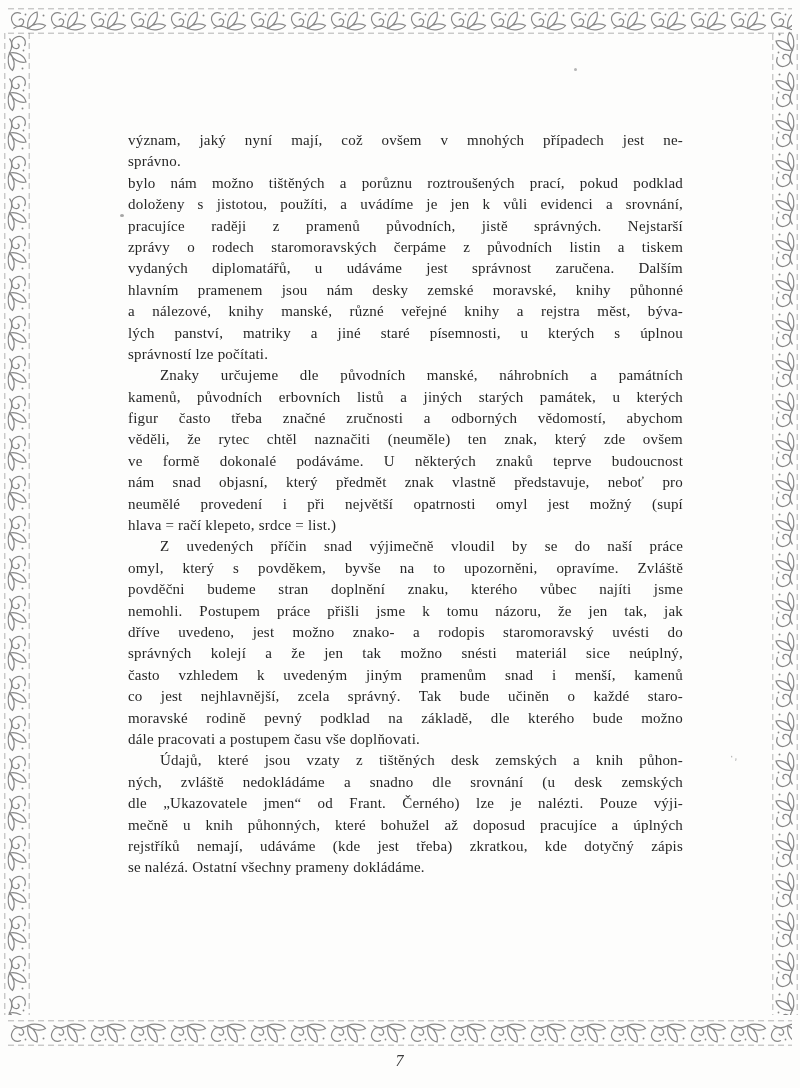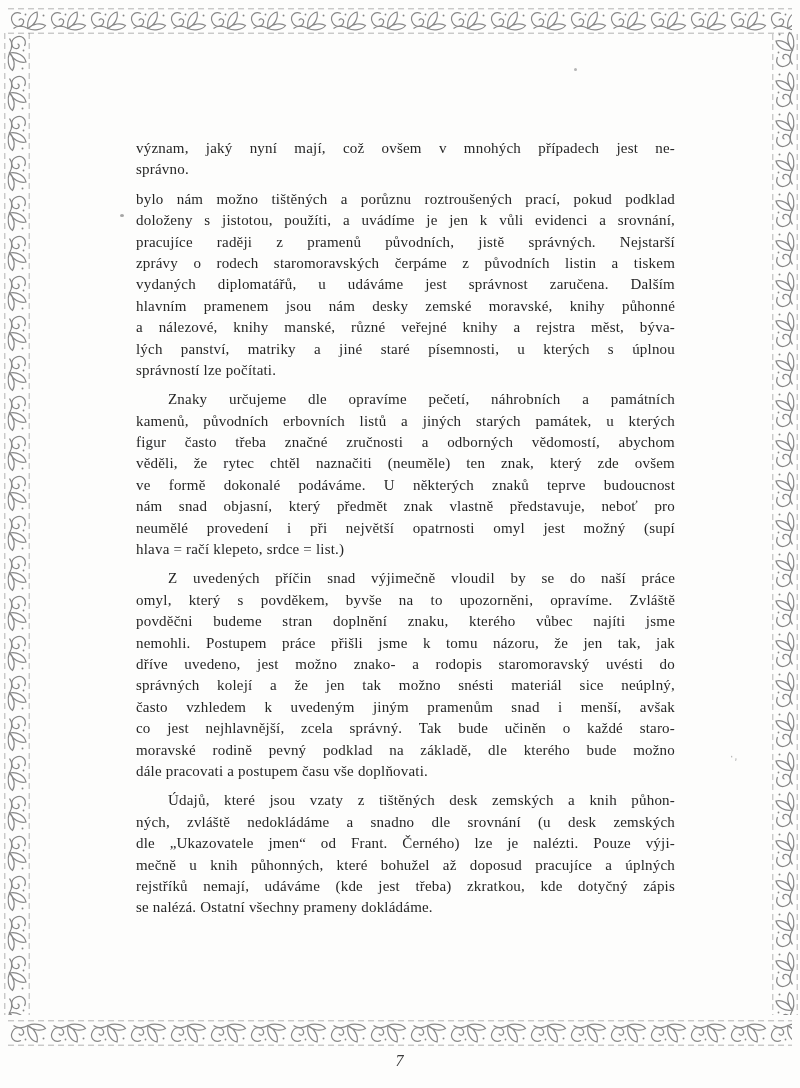--- a/index.html
+++ b/index.html
@@ -19,21 +19,21 @@
   .band{position:absolute;color:var(--ornament);}
   .band.top{left:8px;top:8px;}
   .band.bottom{left:8px;top:1020px;}
   .band.left{left:4px;top:33px;}
   .band.right{left:772px;top:30px;}
 
   .textblock{
     position:absolute;left:128px;top:130px;width:555px;
     font-size:15px;letter-spacing:0.2px;
   }
-  .paragraph{margin:8px;font-family:Liberation Serif, serif;}
+  .paragraph{margin:0;font-family:Liberation Serif, serif;}
   .line{
     height:21.4px;line-height:21.4px;overflow:hidden;
     text-align:justify;text-align-last:justify;
   }
   .line.last{text-align-last:left;}
   .line.indent{text-indent:32px;}
 
   .pagenum{
     position:absolute;left:0;top:1052px;width:800px;
     text-align:center;font-size:16px;font-style:italic;color:#3a3a3a;
@@ -112,37 +112,37 @@
         <div class="line">doloženy s jistotou, použíti, a uvádíme je jen k vůli evidenci a srovnání,</div>
         <div class="line">pracujíce raději z pramenů původních, jistě správných. Nejstarší</div>
         <div class="line">zprávy o rodech staromoravských čerpáme z původních listin a tiskem</div>
         <div class="line">vydaných diplomatářů, u udáváme jest správnost zaručena. Dalším</div>
         <div class="line">hlavním pramenem jsou nám desky zemské moravské, knihy půhonné</div>
         <div class="line">a nálezové, knihy manské, různé veřejné knihy a rejstra měst, býva-</div>
         <div class="line">lých panství, matriky a jiné staré písemnosti, u kterých s úplnou</div>
         <div class="line last">správností lze počítati.</div>
       </div>
       <div class="paragraph">
-        <div class="line indent">Znaky určujeme dle opravíme pečetí, náhrobních a památních</div>
+        <div class="line indent">Znaky určujeme dle původních manské, náhrobních a památních</div>
         <div class="line">kamenů, původních erbovních listů a jiných starých památek, u kterých</div>
         <div class="line">figur často třeba značné zručnosti a odborných vědomostí, abychom</div>
         <div class="line">věděli, že rytec chtěl naznačiti (neuměle) ten znak, který zde ovšem</div>
         <div class="line">ve formě dokonalé podáváme. U některých znaků teprve budoucnost</div>
         <div class="line">nám snad objasní, který předmět znak vlastně představuje, neboť pro</div>
         <div class="line">neumělé provedení i při největší opatrnosti omyl jest možný (supí</div>
         <div class="line last">hlava = račí klepeto, srdce = list.)</div>
       </div>
       <div class="paragraph">
         <div class="line indent">Z uvedených příčin snad výjimečně vloudil by se do naší práce</div>
         <div class="line">omyl, který s povděkem, byvše na to upozorněni, opravíme. Zvláště</div>
         <div class="line">povděčni budeme stran doplnění znaku, kterého vůbec najíti jsme</div>
         <div class="line">nemohli. Postupem práce přišli jsme k tomu názoru, že jen tak, jak</div>
         <div class="line">dříve uvedeno, jest možno znako- a rodopis staromoravský uvésti do</div>
         <div class="line">správných kolejí a že jen tak možno snésti materiál sice neúplný,</div>
-        <div class="line">často vzhledem k uvedeným jiným pramenům snad i menší, avšak</div>
+        <div class="line">často vzhledem k uvedeným jiným pramenům snad i menší, kamenů</div>
         <div class="line">co jest nejhlavnější, zcela správný. Tak bude učiněn o každé staro-</div>
         <div class="line">moravské rodině pevný podklad na základě, dle kterého bude možno</div>
         <div class="line last">dále pracovati a postupem času vše doplňovati.</div>
       </div>
       <div class="paragraph">
         <div class="line indent">Údajů, které jsou vzaty z tištěných desk zemských a knih půhon-</div>
         <div class="line">ných, zvláště nedokládáme a snadno dle srovnání (u desk zemských</div>
         <div class="line">dle „Ukazovatele jmen“ od Frant. Černého) lze je nalézti. Pouze výji-</div>
         <div class="line">mečně u knih půhonných, které bohužel až doposud pracujíce a úplných</div>
         <div class="line">rejstříků nemají, udáváme (kde jest třeba) zkratkou, kde dotyčný zápis</div>

